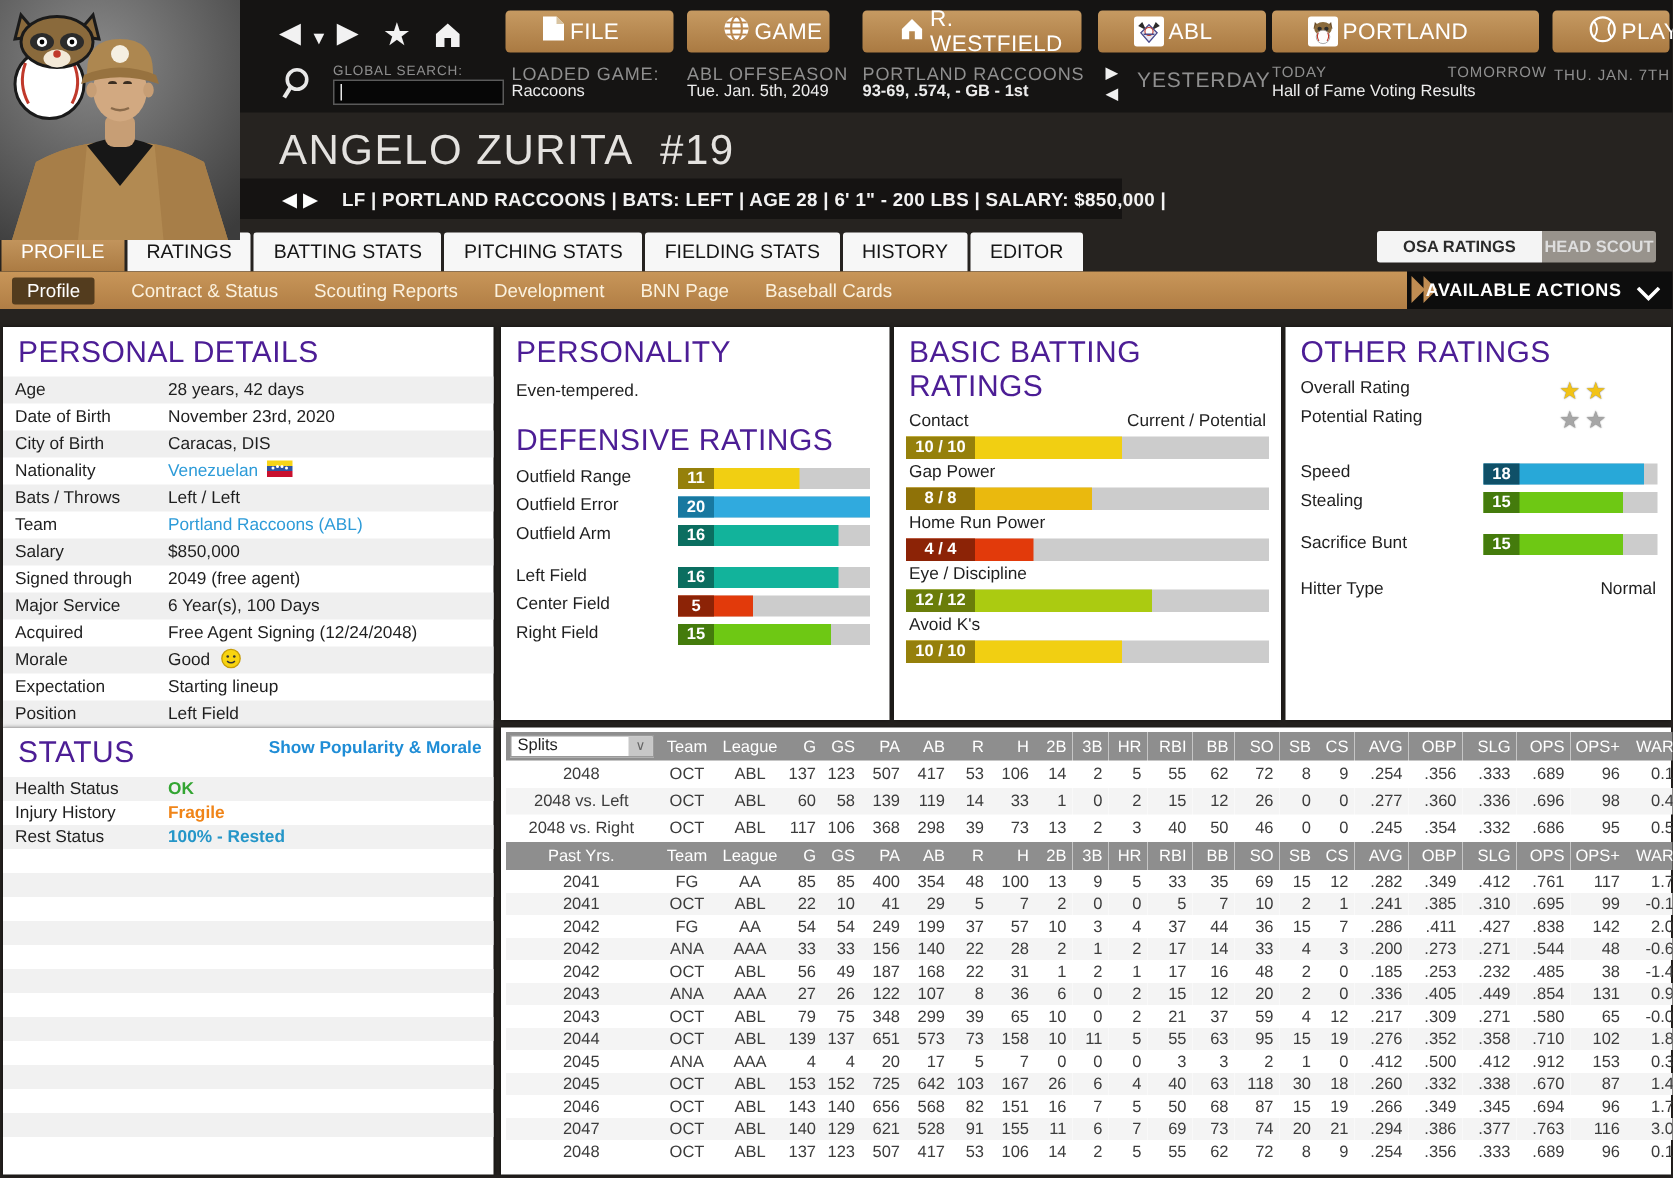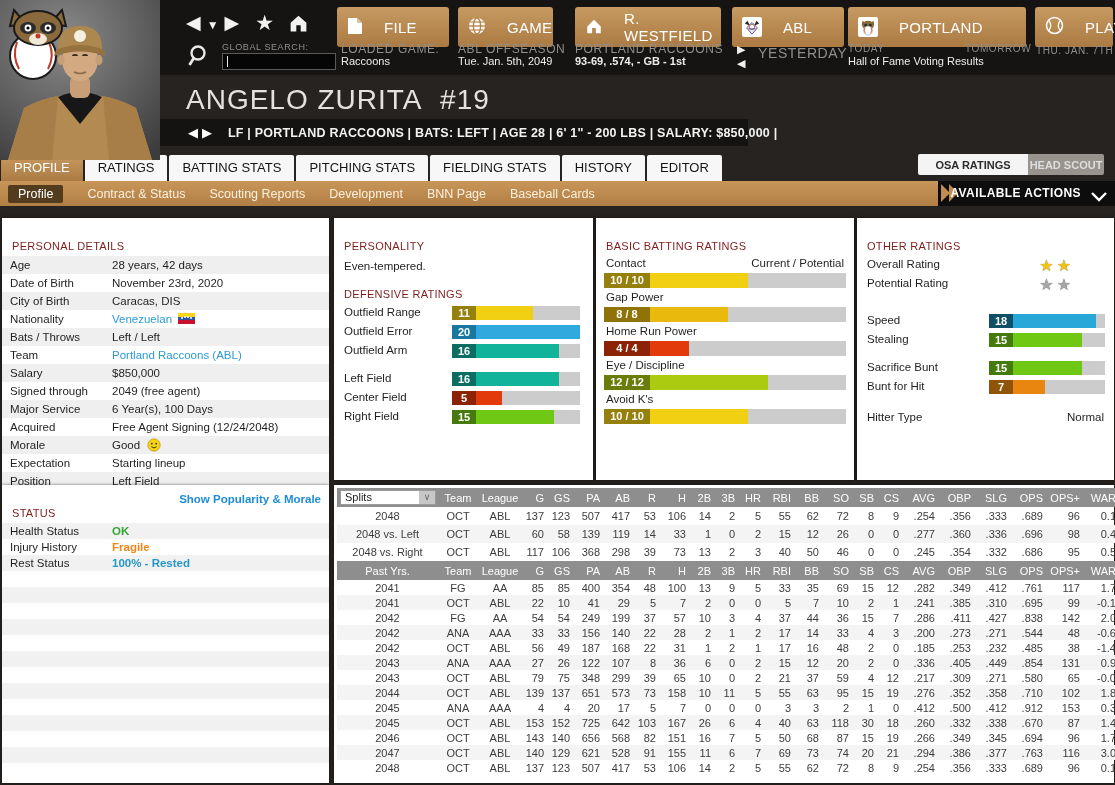--- a/index.html
+++ b/index.html
@@ -19,23 +19,23 @@
   .navicons{left:186px;top:10px;display:flex;align-items:center;color:#f2f2f2}
   .navicons .tri{font-size:19px;line-height:22px;cursor:default}
   .navicons .small{font-size:12px;margin:4px 6px 0 6px}
   .navicons .star{font-size:21px;margin-left:16px}
   .navicons .home{margin-left:14px;display:flex}
   .searchicon{left:188px;top:44px}
   .global-label{left:222px;top:42px;font-size:9px;color:#8f8f8f;letter-spacing:.6px}
   .search-wrap{left:222px;top:53px;width:112px;height:15px;background:#060606;border:1px solid #5a5a5a}
   .search-wrap input{width:100%;height:100%;border:0;background:transparent;color:#fff;font-size:10px;padding:0 3px;outline:none}
   .caret{position:absolute;left:4px;top:2px;width:1px;height:11px;background:#e8e8e8}
-  .menu-btn{position:absolute;top:7px;height:40px;border-radius:3px;
+  .menu-btn{position:absolute;top:7px;height:28px;border-radius:3px;
     background:linear-gradient(#c69a62,#aa7a42);color:#fff;display:flex;align-items:center;
-    padding-left:10px;gap:21px;font-size:15px;letter-spacing:.3px;box-sizing:border-box}
+    padding-left:24px;gap:3px;font-size:15px;letter-spacing:.3px;box-sizing:border-box}
   .menu-btn .mini-logo{width:20px;height:20px;background:#fff;border-radius:2px;display:flex;align-items:center;justify-content:center}
   .tb-label{position:absolute;font-size:12px;color:#8f8f8f;letter-spacing:.6px}
   .tb-value{position:absolute;font-size:11px;color:#ececec}
   .tb-value.bold{font-weight:bold}
   .day-arrows{position:absolute;color:#f0f0f0;font-size:11px;line-height:12px}
   
   .portrait{left:0;top:0;width:160px;height:160px;z-index:6}
   .player-name{left:186px;top:84px;font-size:28px;color:#e4e2df;letter-spacing:1px;font-weight:400}
   .info-strip{left:160px;top:119px;width:588px;height:27px;background:rgba(8,8,8,.55)}
   .info-arrows{left:188px;top:125px;color:#fff;font-size:13px;letter-spacing:4px}
@@ -50,21 +50,21 @@
   .tab.active{background:linear-gradient(#c79a62,#ab7b43);color:#fff}
   .subbar{left:0;top:181px;width:1115px;height:25px;background:#0d0d0d}
   .subbar-tan{position:absolute;left:0;top:0;width:938px;height:25px;background:linear-gradient(#c89659,#b17e45);display:flex;align-items:center;gap:24px;padding-left:8px;box-sizing:border-box}
   .subtab{font-size:12.5px;color:#fbf1de}
   .subtab.active{background:#533c1e;color:#fff;padding:2px 10px;border-radius:2px}
   .chev{position:absolute;top:3px;width:0;height:0;border-top:9px solid transparent;border-bottom:9px solid transparent;border-left:9px solid #c08c52}
   .actions-label{position:absolute;right:34px;top:0;height:25px;line-height:25px;color:#fff;font-size:12px;font-weight:bold;letter-spacing:.4px}
   .actions-chev{position:absolute;right:8px;top:7px}
   
   .panel{position:absolute;background:#fff;box-shadow:0 0 3px rgba(0,0,0,.55)}
-  .ptitle{color:#7f1d1d;font-size:11px;letter-spacing:.3px;padding:22px 10px 4px}
+  .ptitle{color:#4c1d95;font-size:20px;letter-spacing:.3px;padding:6px 10px 4px}
   .prow{display:flex;height:18px;line-height:18px;font-size:11.5px;color:#1f1f1f;padding-left:8px}
   .prow:nth-child(odd){background:#efefef}
   .plabel{width:102px;flex:none}
   .pvalue{flex:1}
   a.lnk{color:#2d9bd8;text-decoration:none}
   .flag{display:inline-block;width:17px;height:11px;vertical-align:-1px;margin-left:6px;position:relative;
     background:linear-gradient(#f7d417 33%,#2e53a0 33%,#2e53a0 66%,#c8102e 66%)}
   .flag i{position:absolute;width:2px;height:2px;background:#fff;border-radius:50%;top:4px}
   .ptext{font-size:11.5px;color:#1f1f1f;padding:4px 10px}
   .bar-row{position:relative;height:19px;font-size:11.5px;color:#1f1f1f}
@@ -485,27 +485,20 @@
         </span>
       </div>
       <div class="gap8"></div>
       <div class="bar-row">
         <span class="blabel">Sacrifice Bunt</span>
         <span class="track" style="left: 132px; width: 116px;">
           <span class="fill" style="width: 93px; background: rgb(110, 200, 20);"></span>
           <span class="vbox" style="width: 24px; background: rgb(68, 123, 12);">15</span>
         </span>
       </div>
-      <div class="bar-row">
-        <span class="blabel">Bunt for Hit</span>
-        <span class="track" style="left: 132px; width: 116px;">
-          <span class="fill" style="width: 56.2px; background: rgb(232, 134, 16);"></span>
-          <span class="vbox" style="width: 24px; background: rgb(143, 84, 7);">7</span>
-        </span>
-      </div>
       <div class="hitrow" style="margin-top: 14px;">
         <span class="l">Hitter Type</span>
         <span class="r">Normal</span>
       </div>
     </div>
 </div>
 
 <div class="panel" style="left:2px;top:485px;width:327px;height:298px">
   <div class="stitle-row">
     <div class="ptitle">STATUS</div>

